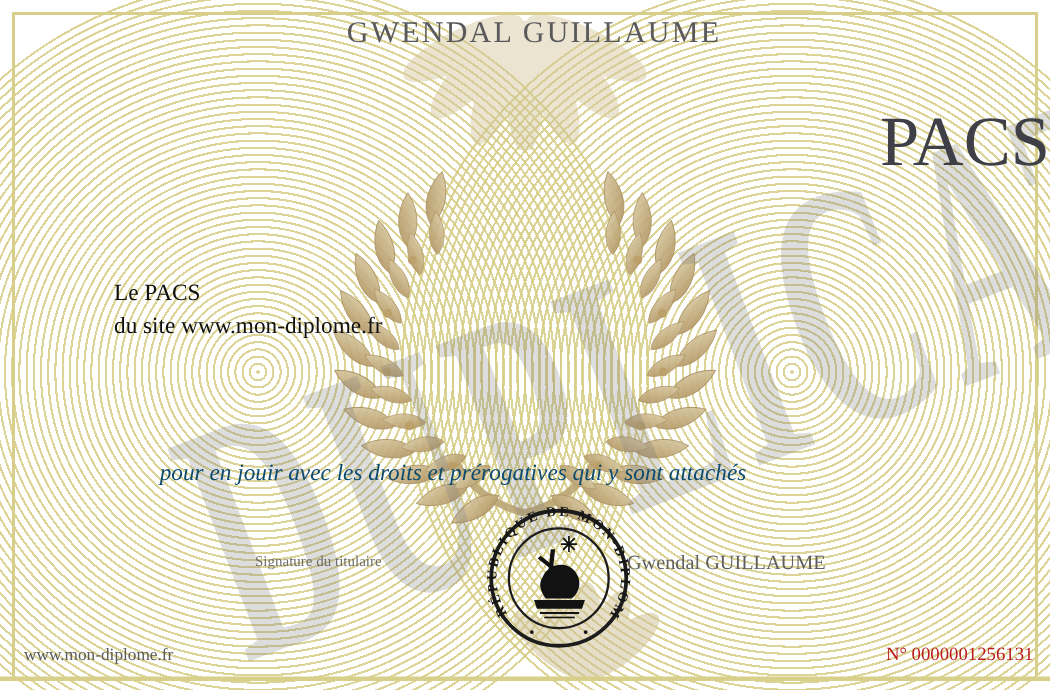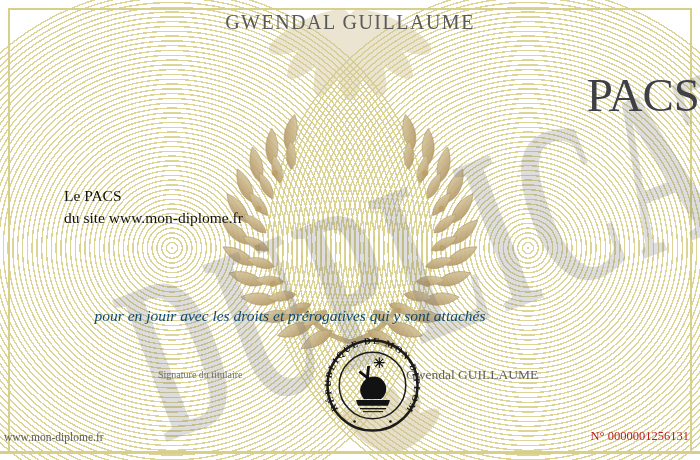--- a/index.html
+++ b/index.html
@@ -17,21 +17,21 @@
   .frame{position:absolute;left:8px;top:8px;right:8px;height:441px;
          border:2px solid #d8cf8a;border-bottom:none;pointer-events:none;z-index:1;}
   .bottom-rule{position:absolute;left:0;right:0;top:451px;height:3px;background:#d8cf8a;z-index:1;}
   
   .wreath{position:absolute;left:216px;top:114px;width:268px;height:236px;opacity:.93;z-index:2;}
   
   .watermark{position:absolute;left:95px;top:262px;z-index:3;white-space:nowrap;line-height:1;
              font-size:200px;font-weight:bold;letter-spacing:10px;color:rgba(125,125,125,.26);
              transform:rotate(-21deg) scale(.62,1.16);transform-origin:0 0;}
   
-  .txt{position:absolute;z-index:4;}
+  .txt{position:absolute;z-index:4;padding-left:12px;}
   .top-name{top:11px;left:0;right:0;text-align:center;font-size:20px;color:#59595b;letter-spacing:1.5px;}
   .title{top:68px;left:0;right:0;text-align:right;font-size:47px;color:#3f3f47;}
   .body-block{left:64px;top:185px;font-size:15.5px;line-height:22.4px;color:#101010;}
   .rights{left:64px;top:307px;width:452px;text-align:center;font-size:15.5px;color:#0c4a6e;font-style:italic;}
   .sig{left:158px;top:369px;font-size:10px;color:#6e6e6e;}
   .issuer{left:406px;top:367px;font-size:13.5px;color:#5f5f5f;}
   .seal{position:absolute;left:324px;top:337px;width:97px;height:97px;z-index:5;}
   .seal-text{font-size:9.6px;font-weight:bold;letter-spacing:1.7px;fill:#161616;}
   .footer-left{left:4px;top:431px;font-size:11.5px;color:#5a5a5a;}
   .footer-right{right:11px;top:429px;font-size:12.5px;color:#b91c1c;}

